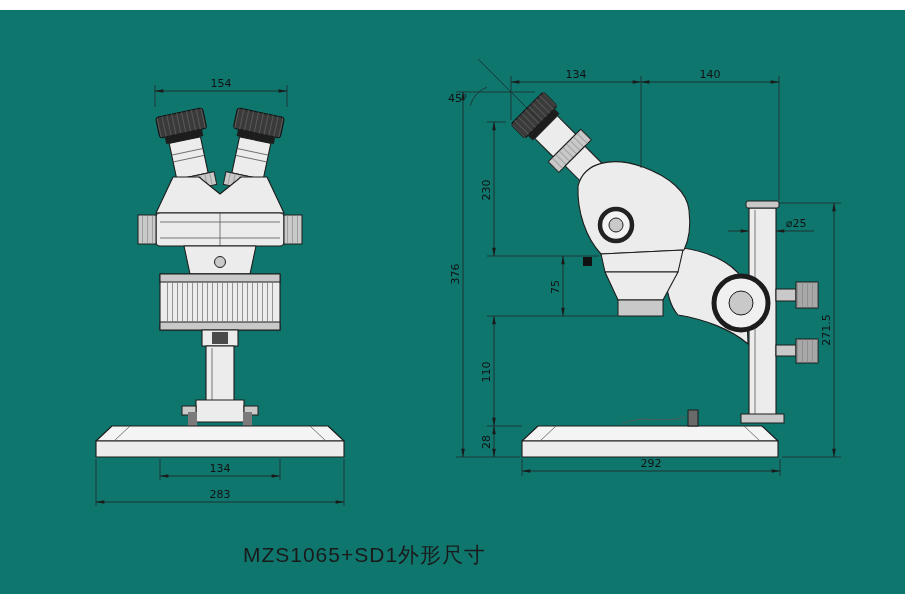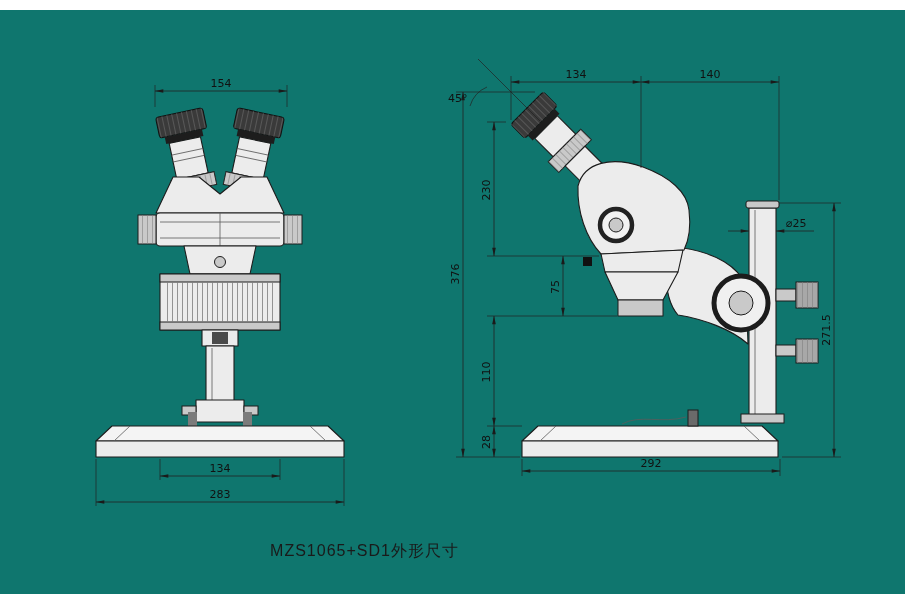--- a/index.html
+++ b/index.html
@@ -1,20 +1,20 @@
 <!DOCTYPE html>
 <html><head>
 <meta charset="utf-8">
 <style>
   html,body{margin:0;padding:0;background:#ffffff;}
   .page{position:relative;width:905px;height:594px;background:#0f766e;overflow:hidden;
         font-family:"Liberation Sans", sans-serif;margin-top:10px;}
   svg{position:absolute;left:0;top:0;}
   .caption{position:absolute;left:0;top:531px;width:729px;text-align:center;
-           font-size:16px;letter-spacing:1px;color:#1a1a1a;
+           font-size:21px;letter-spacing:1px;color:#1a1a1a;
            font-family:"Liberation Sans", sans-serif;}
   
   .lite{fill:#ececec;stroke:#1c1c1c;stroke-width:1.1;stroke-linejoin:round;}
   .base-top{fill:#f4f4f4;stroke:#1c1c1c;stroke-width:1.1;stroke-linejoin:round;}
   .mid{fill:#c9c9c9;stroke:#1c1c1c;stroke-width:1;}
   .dark{fill:#3a3a3a;stroke:#111;stroke-width:1;}
   .knob{fill:#a8a8a8;stroke:#1c1c1c;stroke-width:1;}
   .thin{stroke:#5a5a5a;stroke-width:0.8;fill:none;}
   .dim{stroke:#222;stroke-width:0.8;fill:none;}
   .ext{stroke:#222;stroke-width:0.7;fill:none;}

